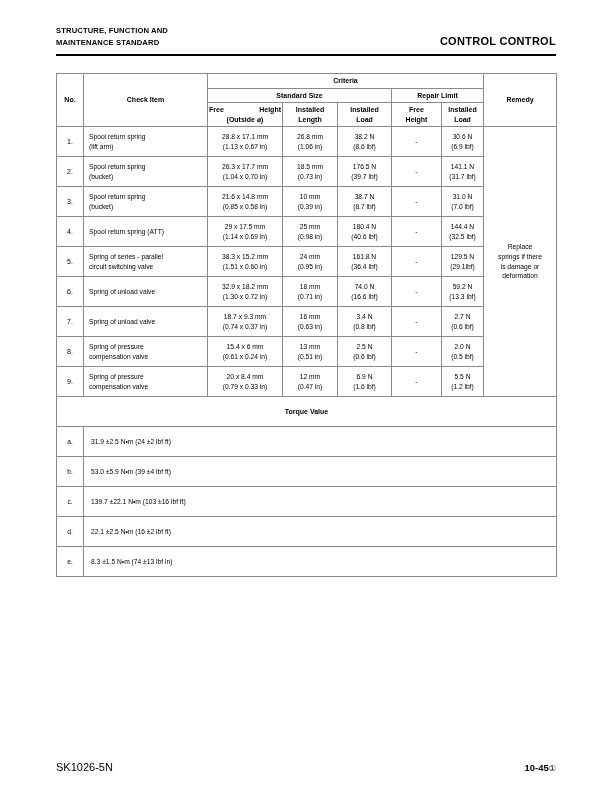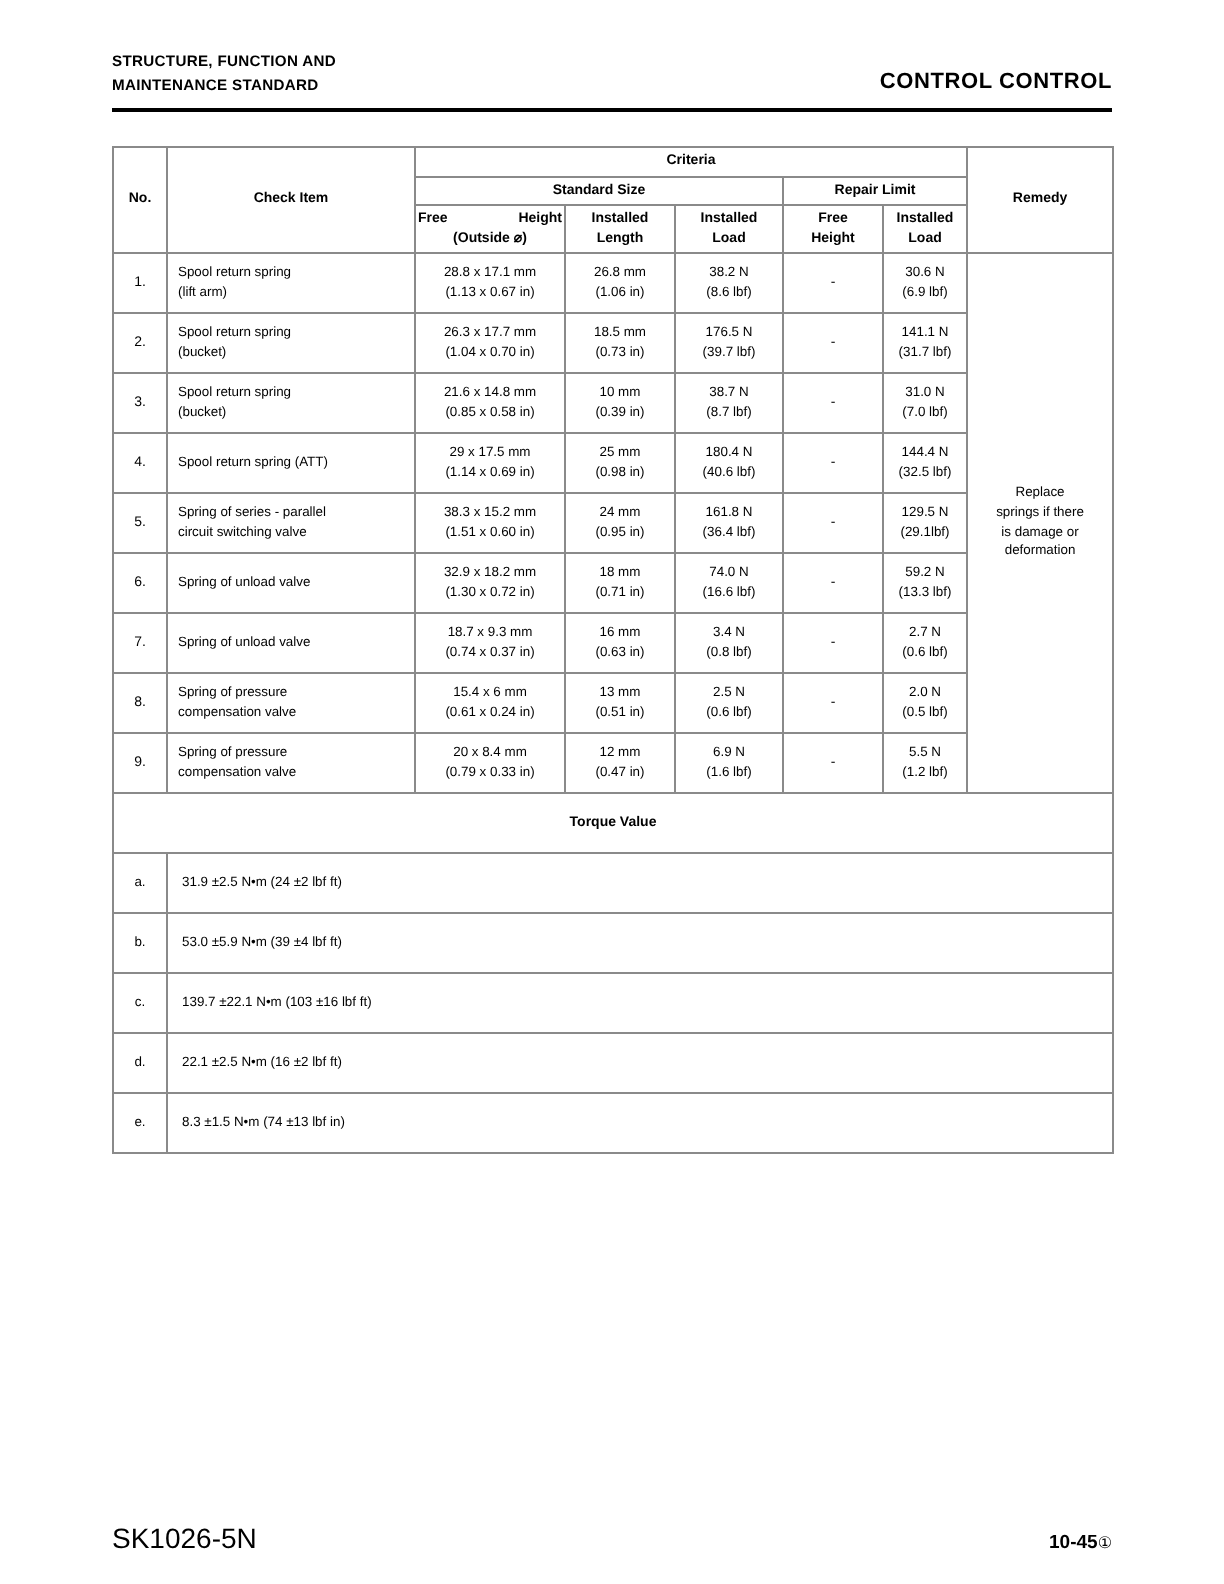--- a/index.html
+++ b/index.html
@@ -148,21 +148,21 @@
   .page-footer {
     position: absolute;
     left: 56px;
     top: 748px;
     width: 500px;
     display: flex;
     align-items: baseline;
     justify-content: space-between;
   }
   .footer-left {
-    font-size: 14px;
+    font-size: 11px;
   }
   .footer-right {
     font-size: 9.5px;
     font-weight: bold;
   }
   .footer-right .circled {
     font-size: 8px;
     font-weight: normal;
   }
 </style>

